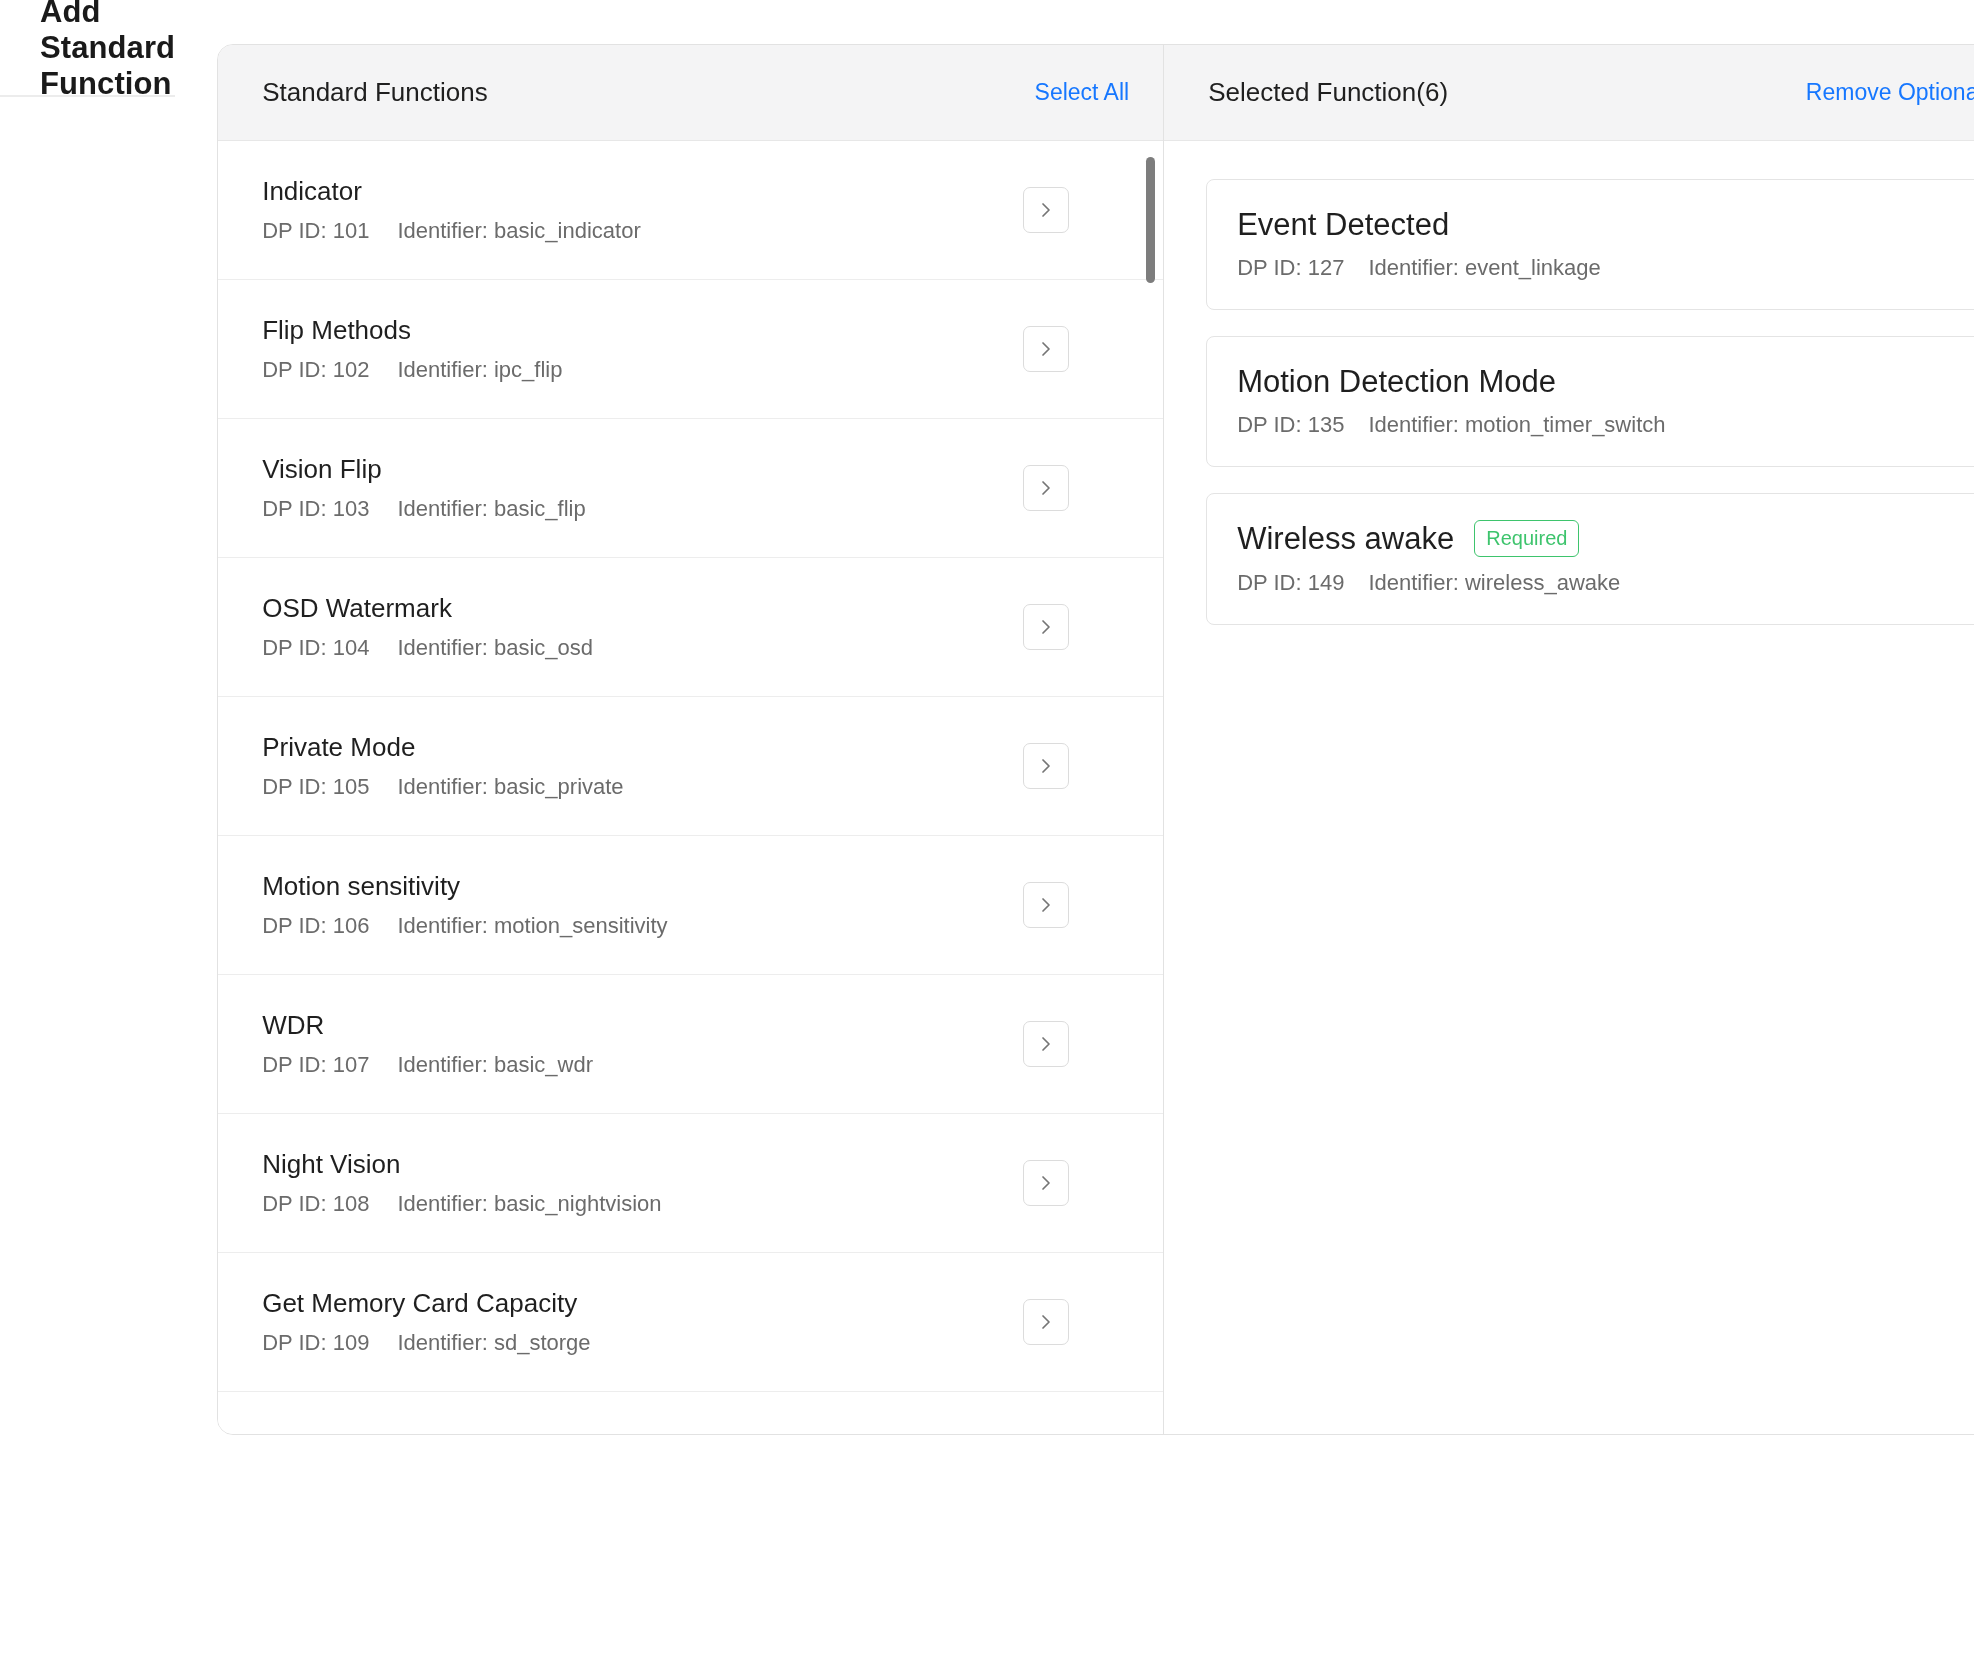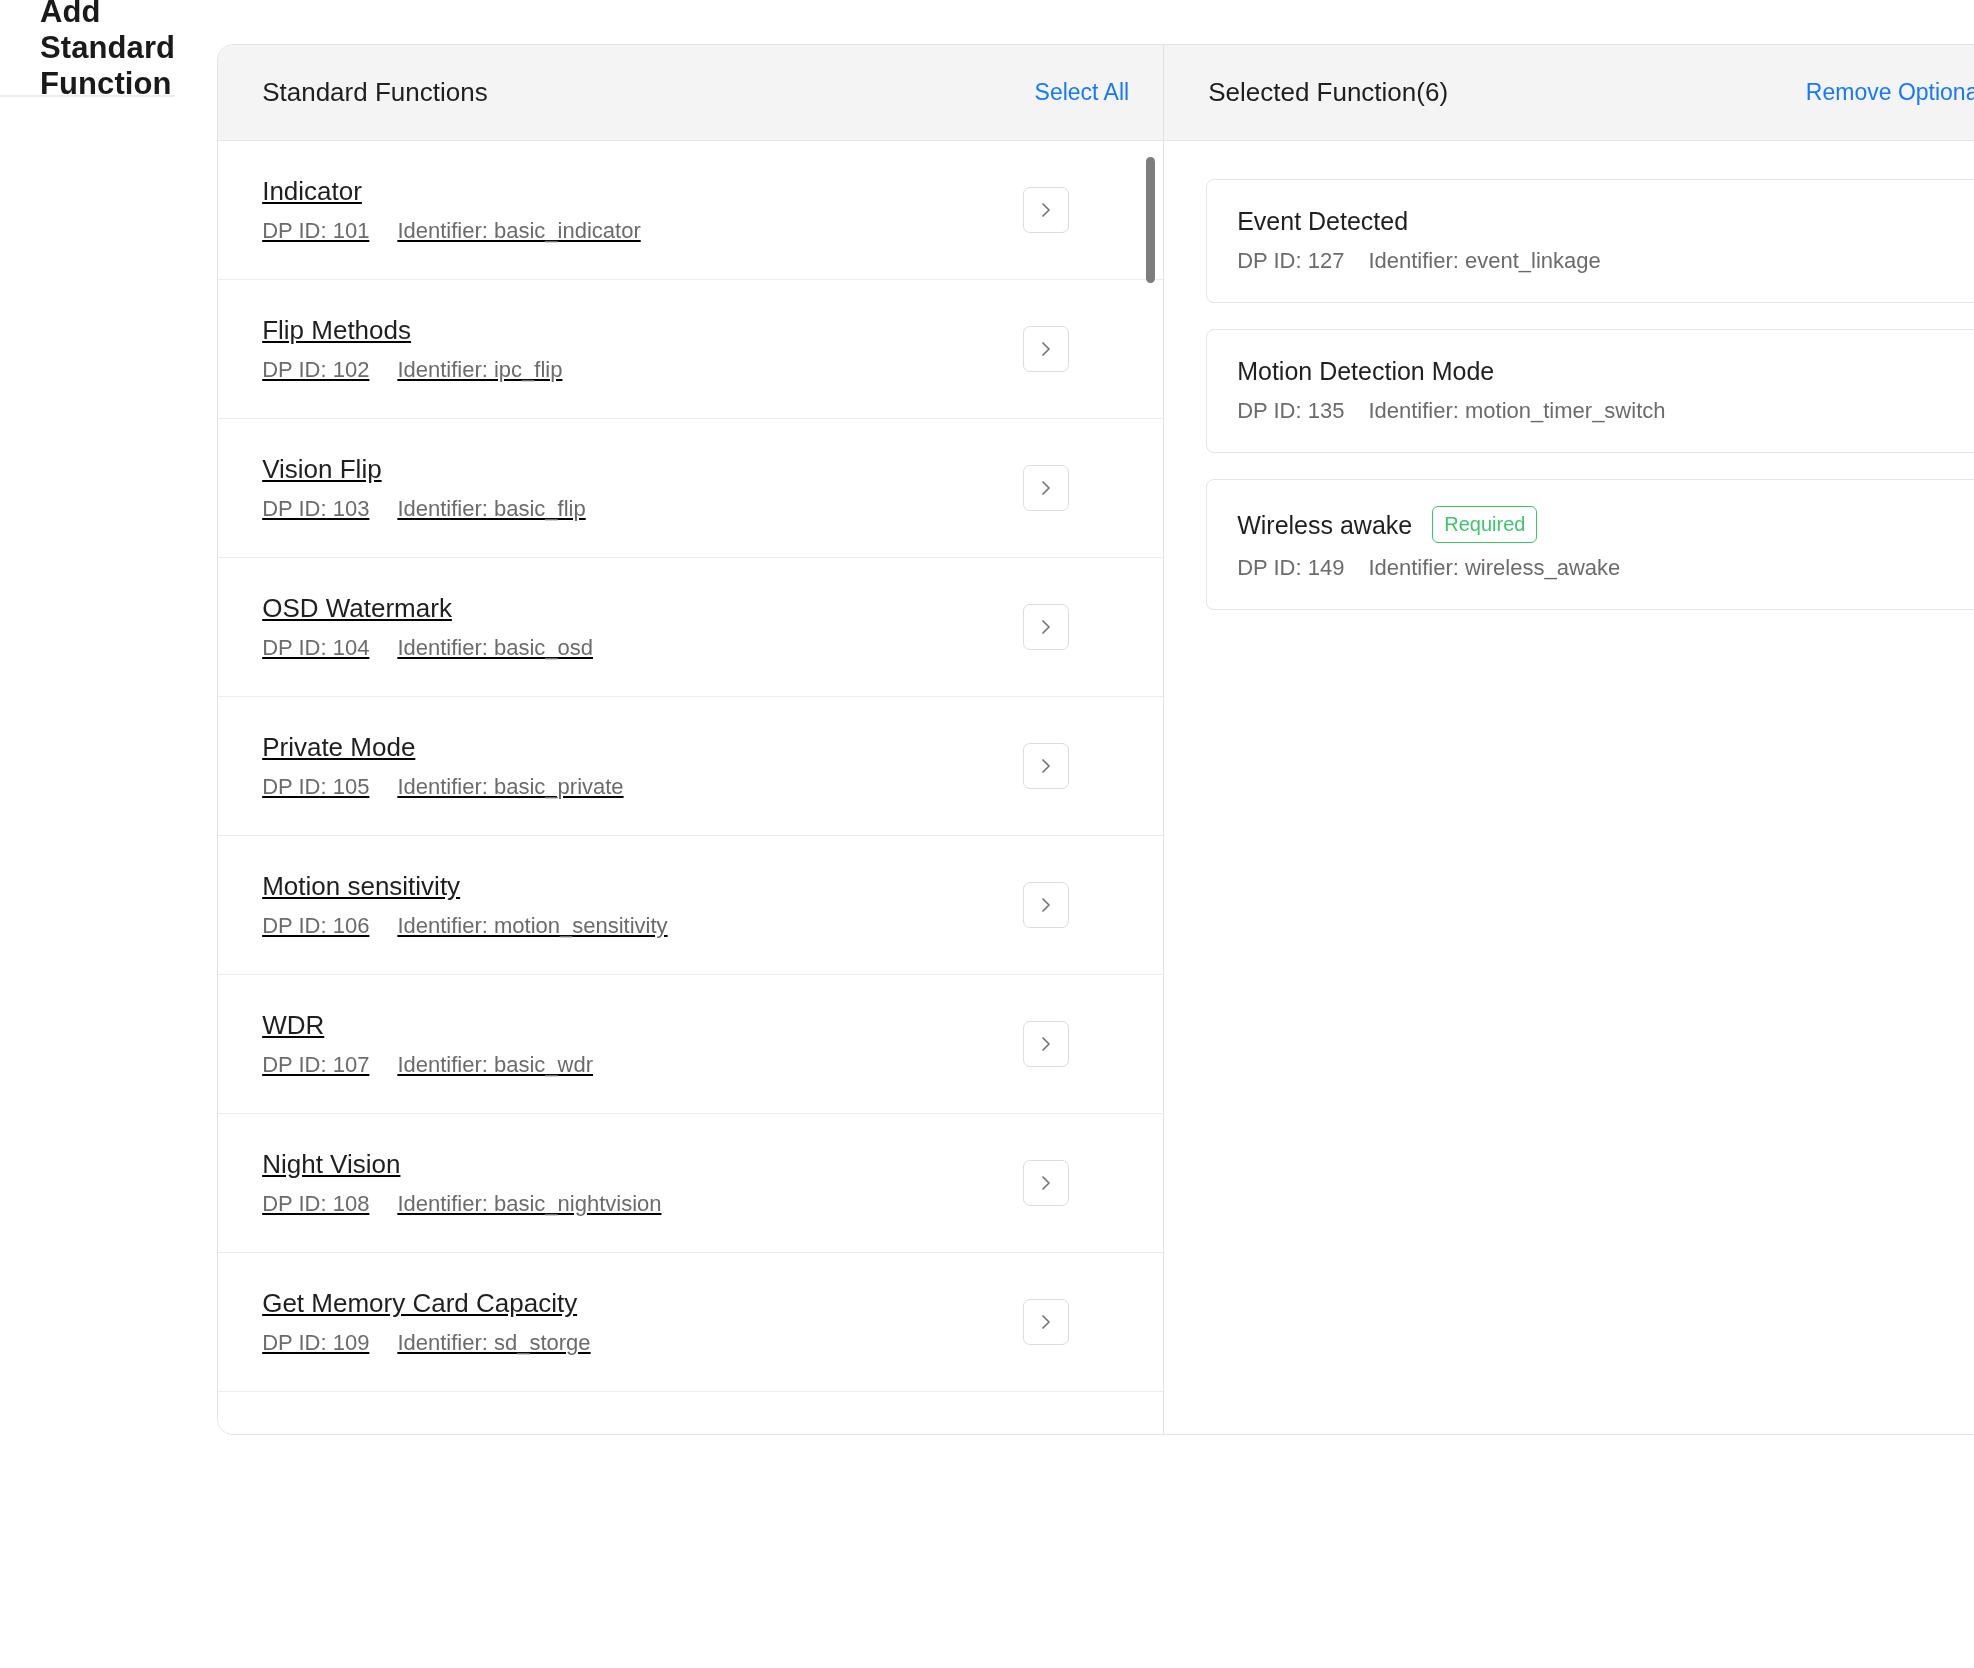--- a/index.html
+++ b/index.html
@@ -98,21 +98,20 @@
   }
   .fn-row {
     height: 139px;
     border-bottom: 1px solid #ededed;
     display: flex;
     align-items: center;
     justify-content: space-between;
     padding: 0 46px 0 44px;
     background: #fff;
     cursor: pointer;
-    text-decoration: underline;
   }
   .fn-row-text { min-width: 0; }
   .fn-name {
     font-size: 26px;
     color: #1f1f1f;
     line-height: 1.2;
     margin-bottom: 11px;
     white-space: nowrap;
   }
   .fn-meta {
@@ -181,21 +180,21 @@
     justify-content: space-between;
     min-height: 108px;
   }
   .sel-card-text { min-width: 0; }
   .sel-title-row {
     display: flex;
     align-items: center;
     margin-bottom: 12px;
   }
   .sel-name {
-    font-size: 25px;
+    font-size: 31px;
     color: #1f1f1f;
     line-height: 1.2;
     white-space: nowrap;
   }
   .badge-required {
     margin-left: 20px;
     border: 1px solid #3ec46d;
     color: #3ec46d;
     border-radius: 6px;
     font-size: 20px;

